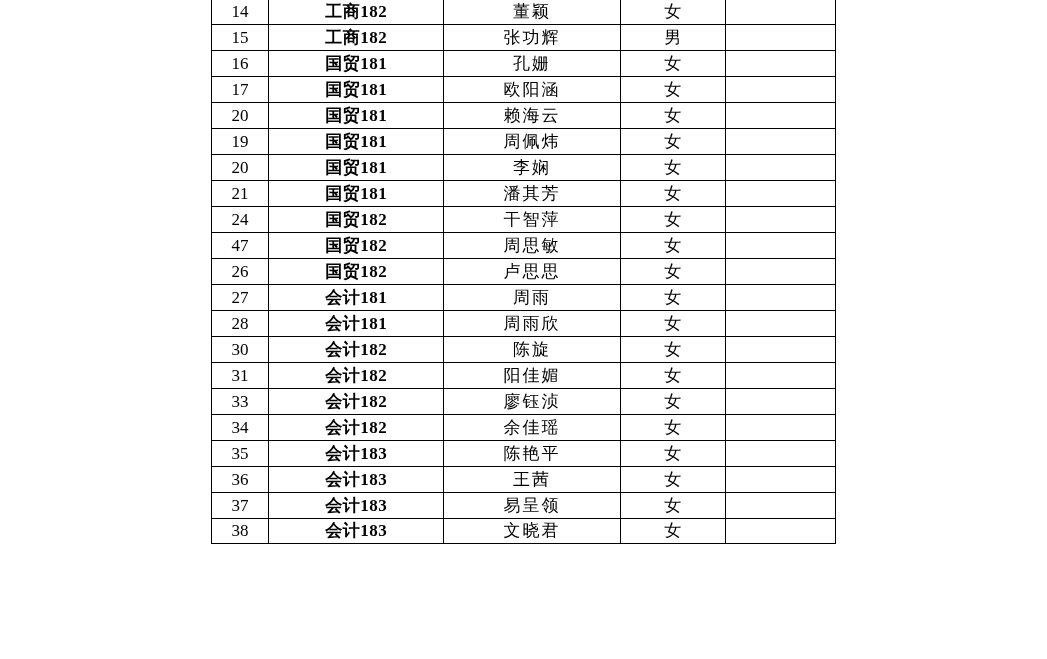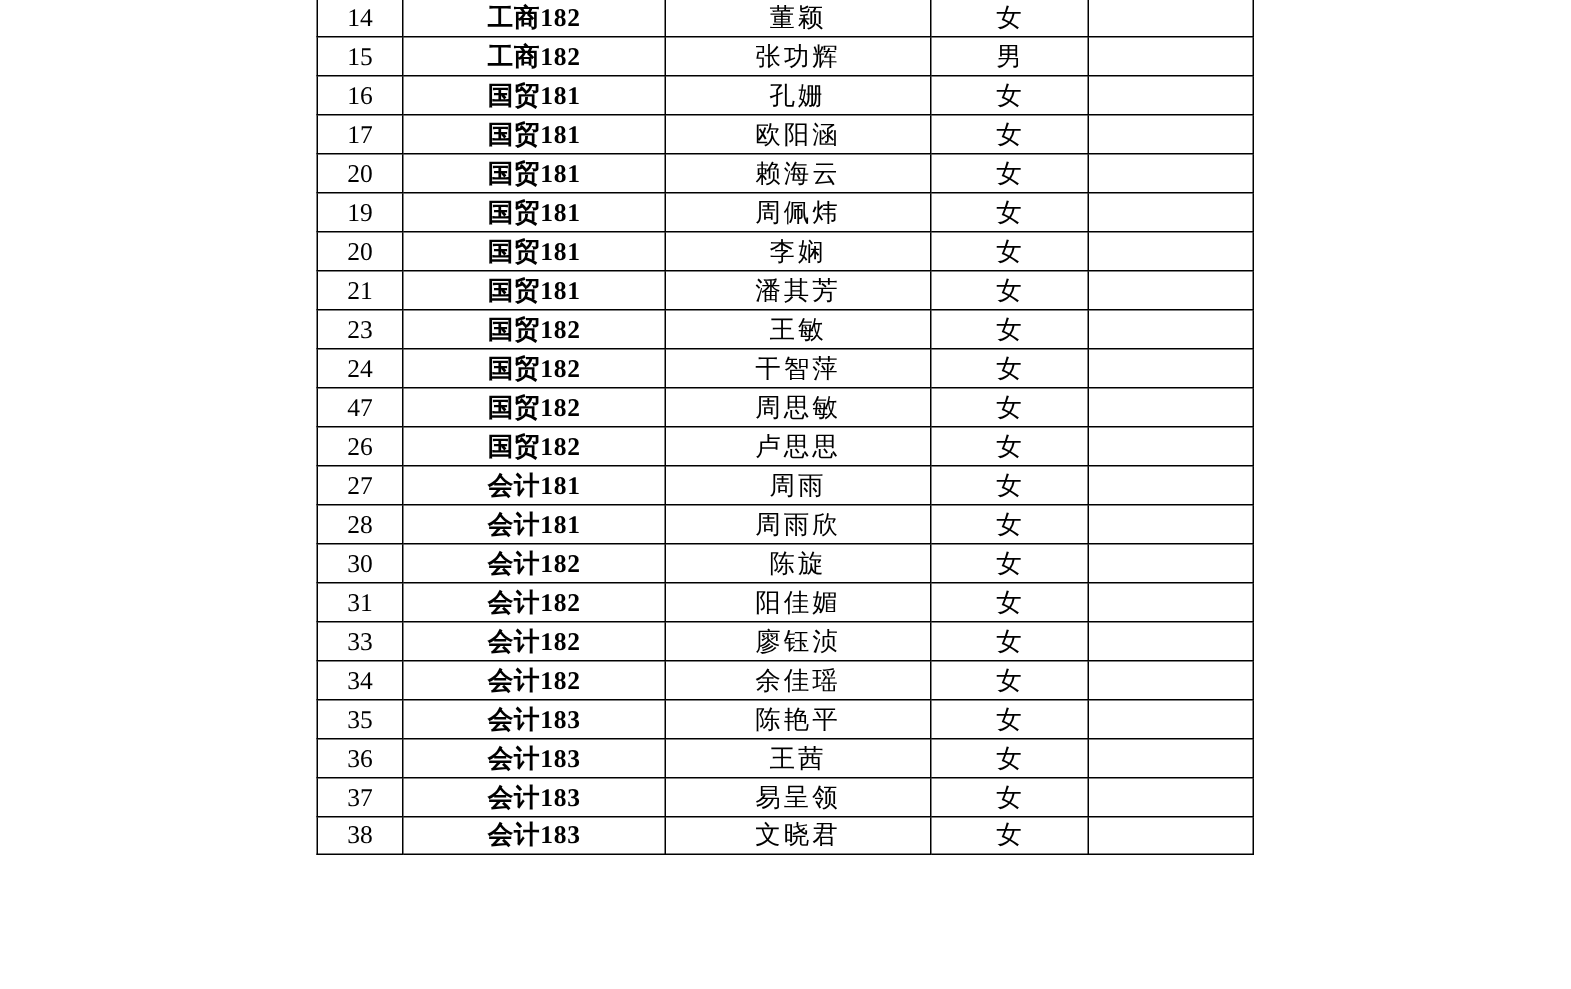--- a/index.html
+++ b/index.html
@@ -122,27 +122,20 @@
             <td class="note"></td>
           </tr>
           <tr>
             <td class="index">21</td>
             <td class="cls">国贸181</td>
             <td class="name">潘其芳</td>
             <td class="sex">女</td>
             <td class="note"></td>
           </tr>
           <tr>
-            <td class="index">23</td>
-            <td class="cls">国贸182</td>
-            <td class="name">王敏</td>
-            <td class="sex">女</td>
-            <td class="note"></td>
-          </tr>
-          <tr>
             <td class="index">24</td>
             <td class="cls">国贸182</td>
             <td class="name">干智萍</td>
             <td class="sex">女</td>
             <td class="note"></td>
           </tr>
           <tr>
             <td class="index">47</td>
             <td class="cls">国贸182</td>
             <td class="name">周思敏</td>

